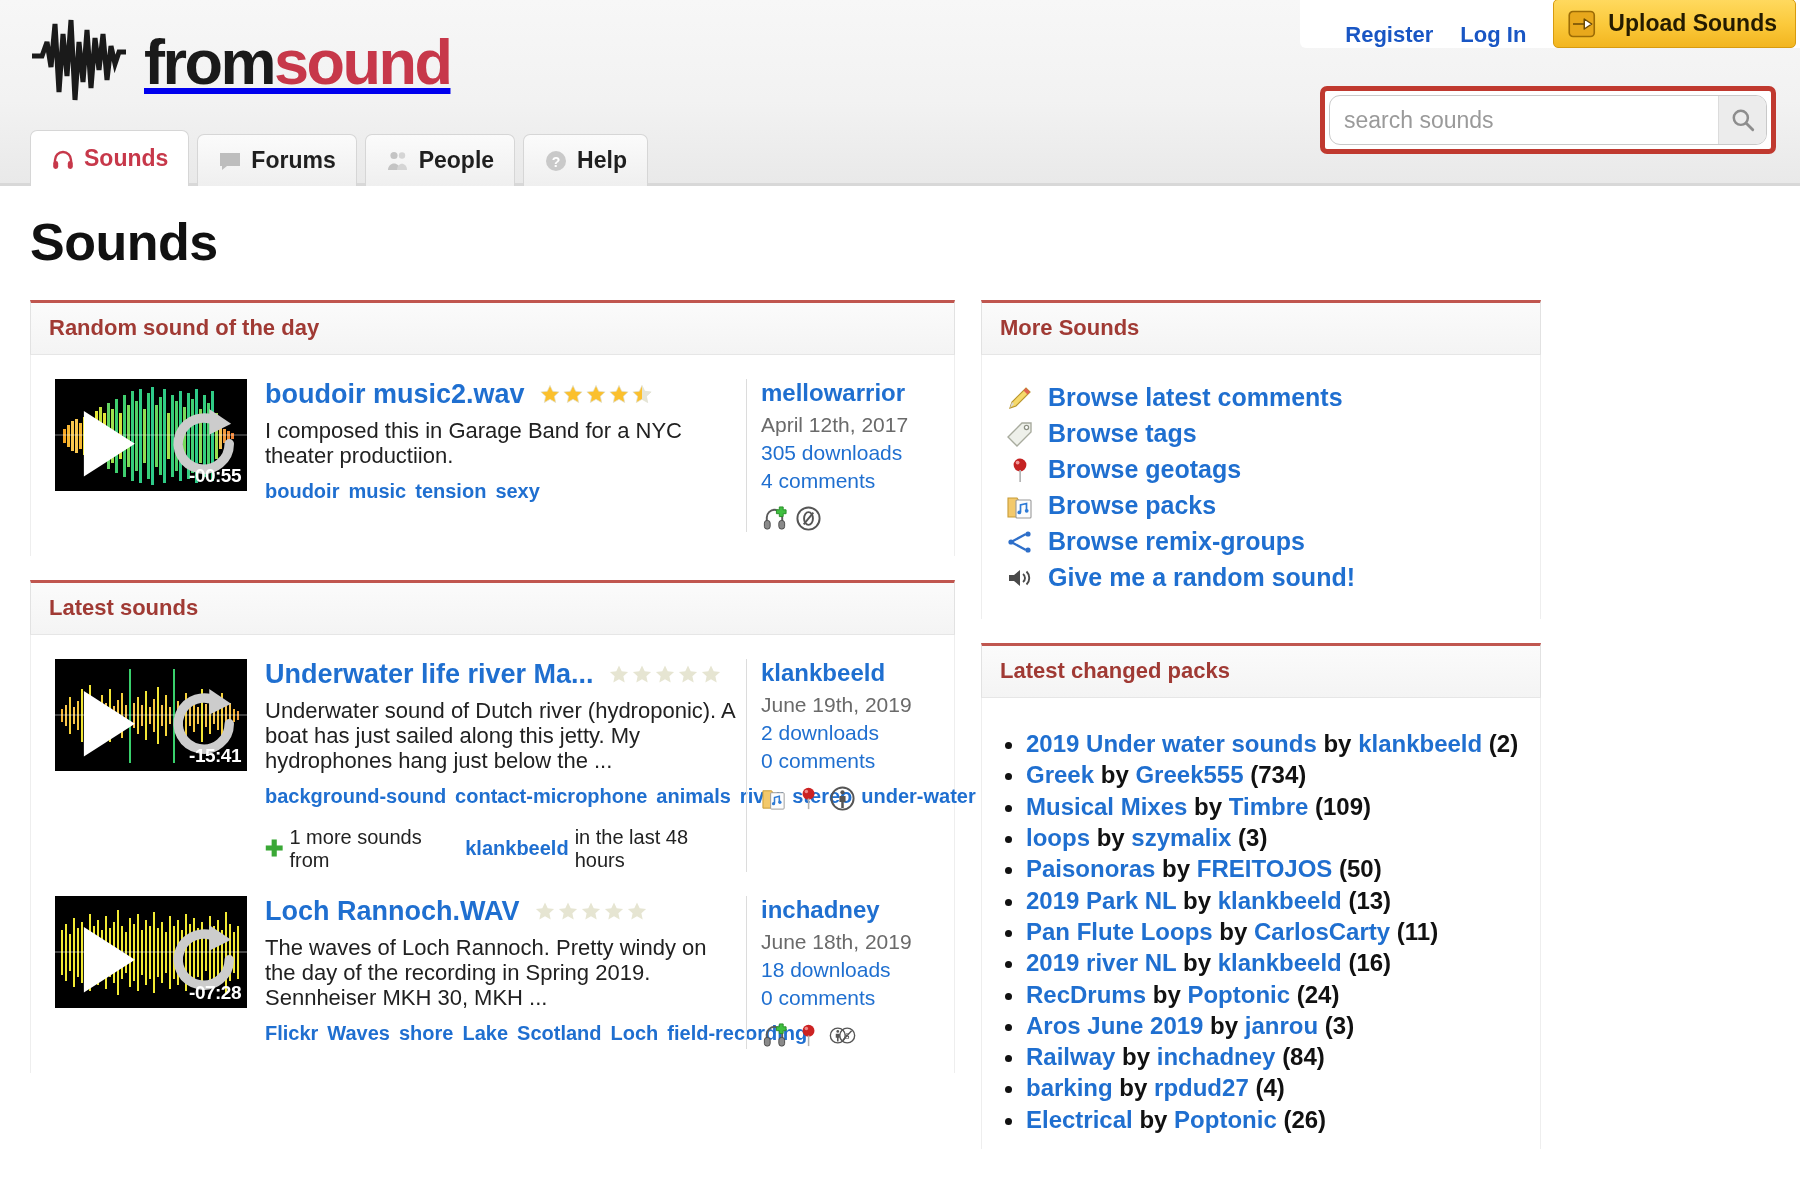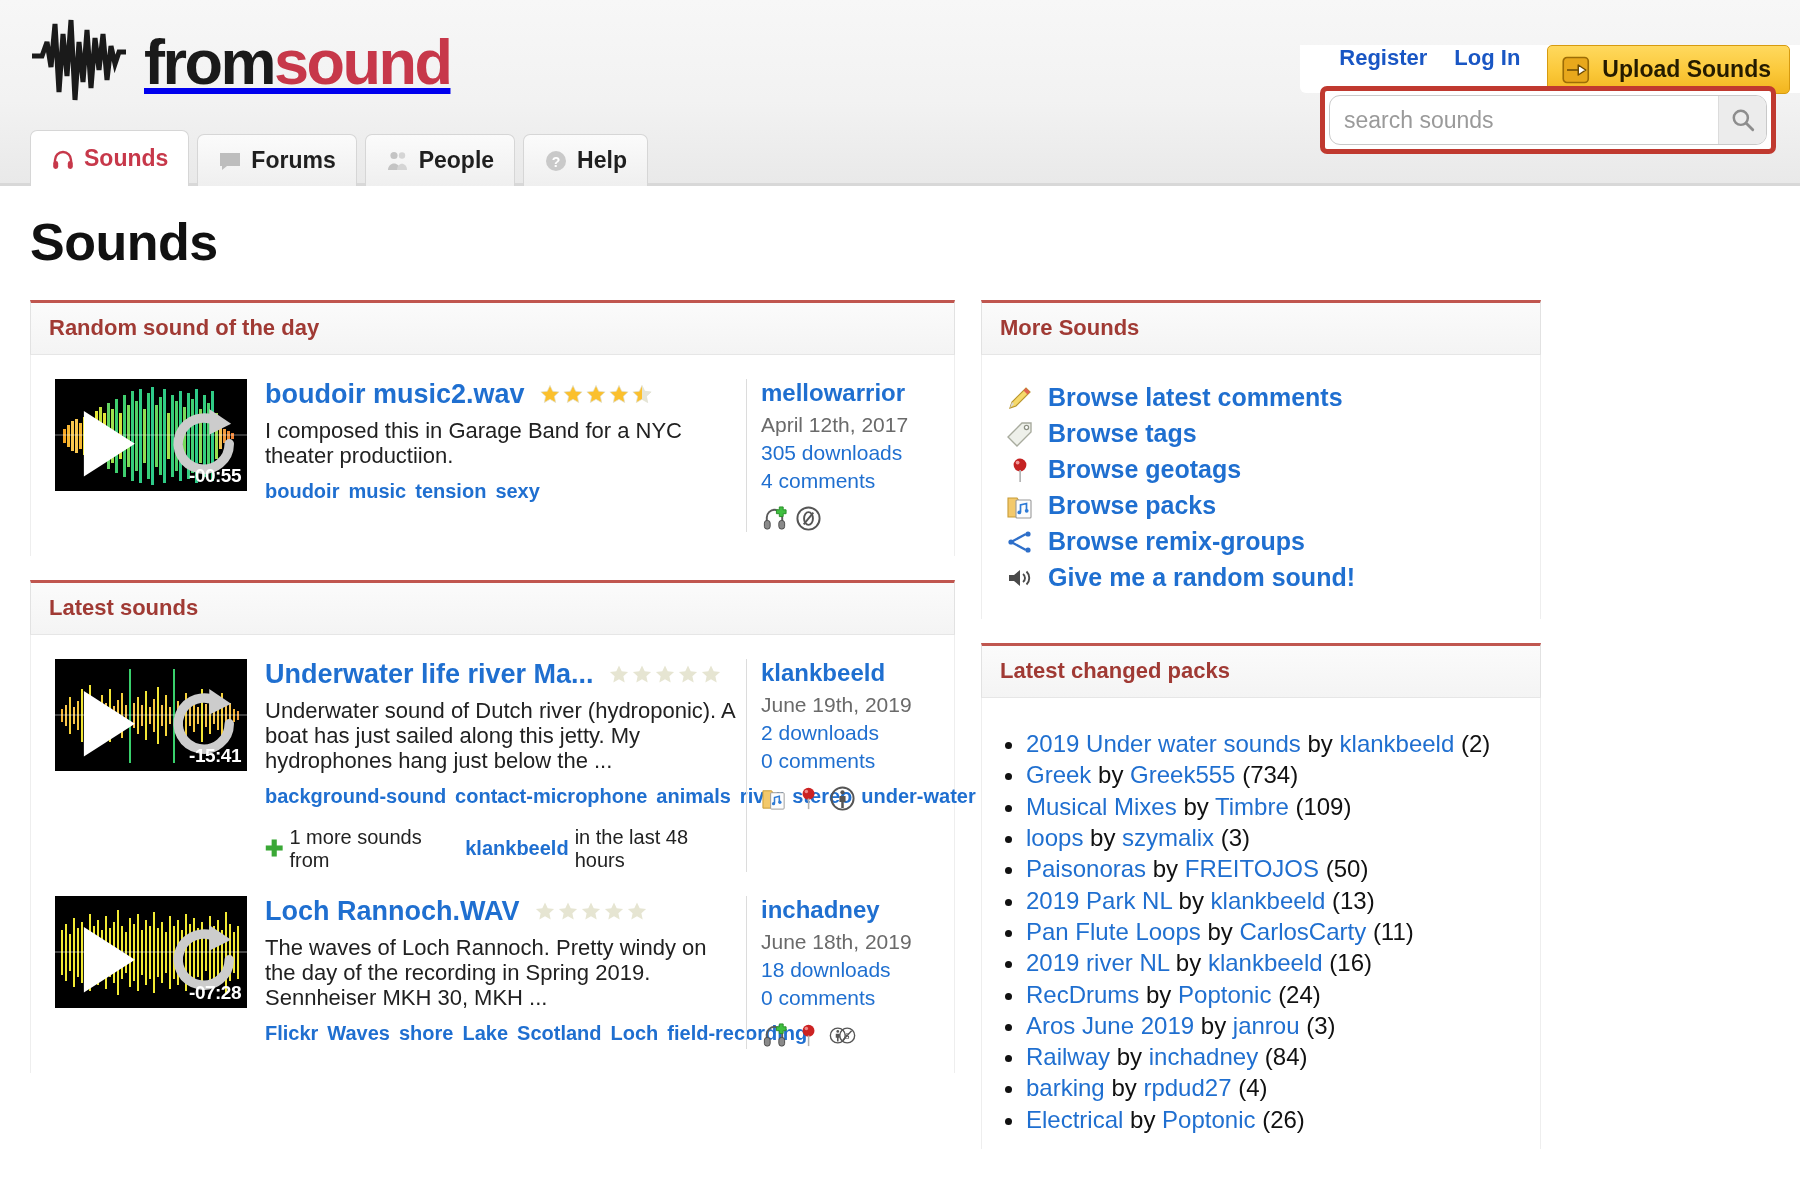--- a/index.html
+++ b/index.html
@@ -35,23 +35,22 @@
   .logo-free { color: #1a1a1a; }
   .logo-sound { color: #c7384a; }
 
   
   .top-panel {
     position: absolute;
     right: 0; top: 0;
     width: 500px; height: 48px;
     background: #ffffff;
     border-bottom-left-radius: 6px;
-    display: flex; align-items: flex-start; justify-content: flex-end;
-    padding-right: 10px;
-    margin-top: 45px;
+    display: flex; align-items: flex-end; justify-content: flex-end;
+    padding-right: 4px;
   }
   .top-link {
     color: #1956c4;
     font-size: 22px;
     font-weight: 700;
     text-decoration: none;
     margin-right: 27px;
     white-space: nowrap;
   }
   .upload-btn {
@@ -244,20 +243,21 @@
     margin-bottom: 7px;
   }
   .more-item-icon { width: 28px; height: 28px; display:block; flex:none; }
   .more-item a {
     font-size: 25px; font-weight: 700; color:#1f6fd0; text-decoration:none;
   }
 
   .packs-list {
     margin: 0; padding: 14px 0 6px 44px;
     list-style: disc;
+    font-weight: bold;
   }
   .packs-list li {
     font-size: 24px; color: #111; line-height: 1.18; margin-bottom: 3px;
   }
   .packs-list li a { color:#1f6fd0; text-decoration:none; }
   .packs-list li .by { color:#111; }
 </style>
 </head>
 <body>
 

